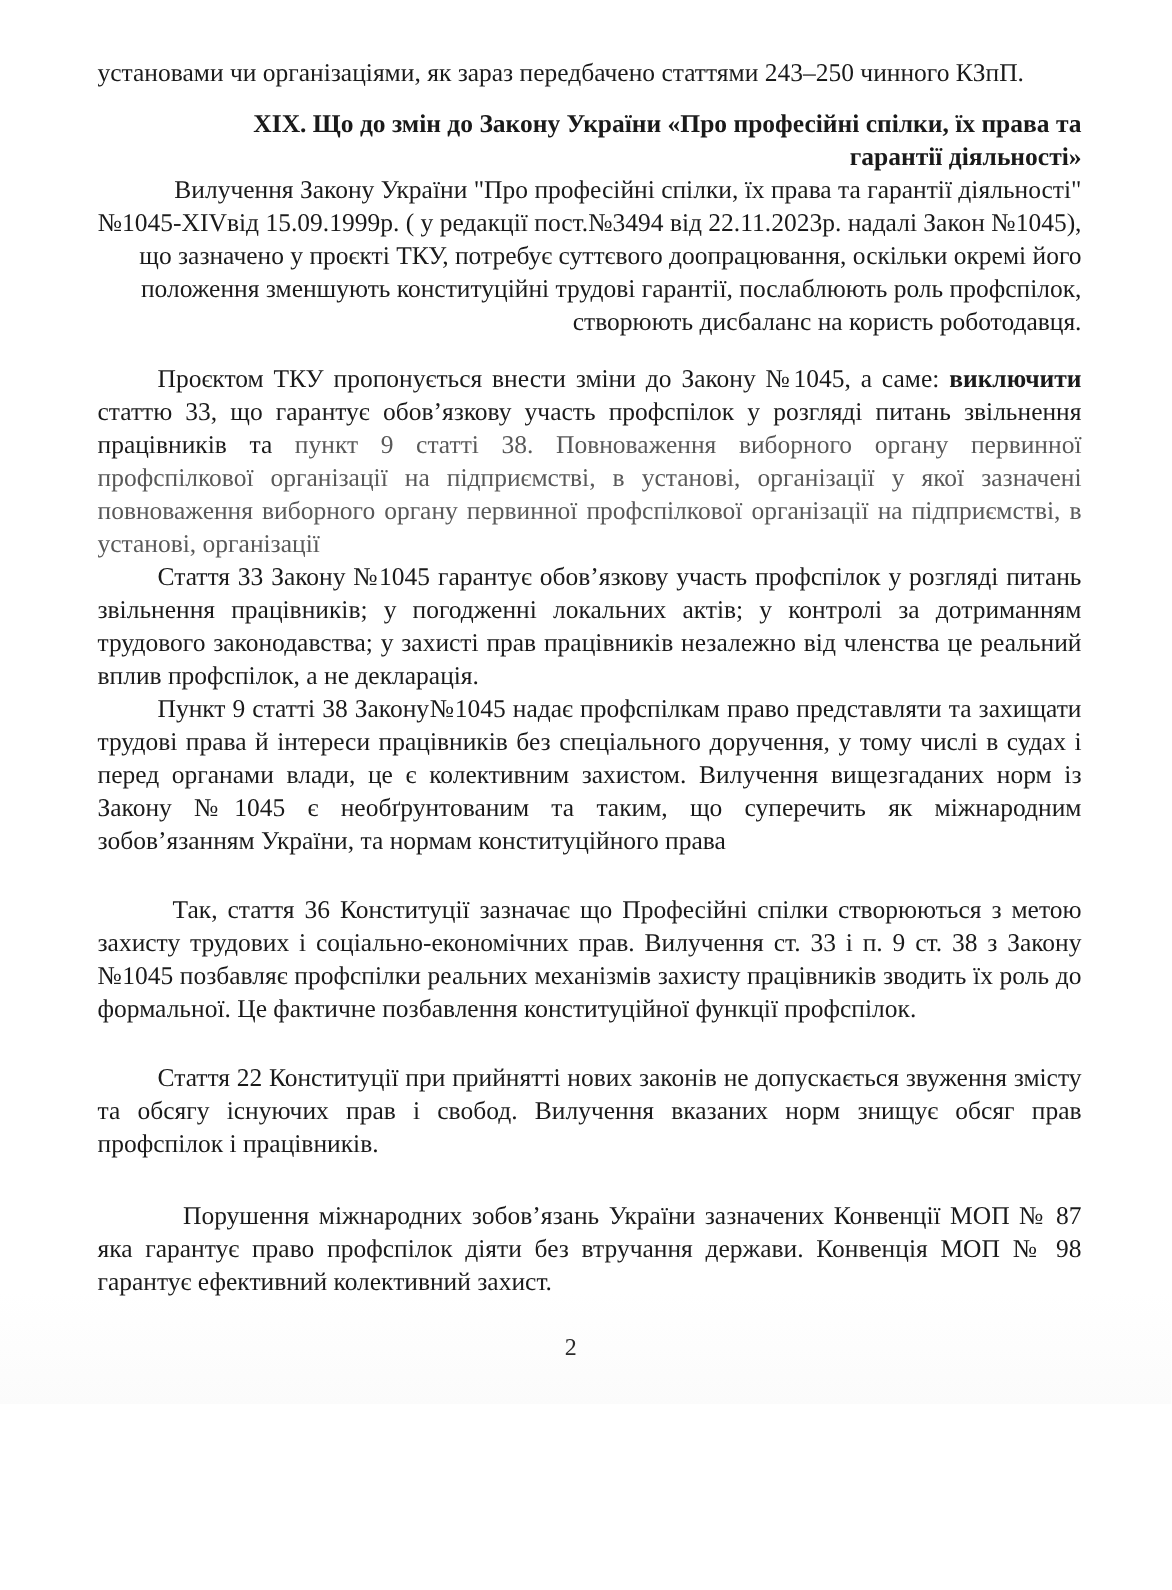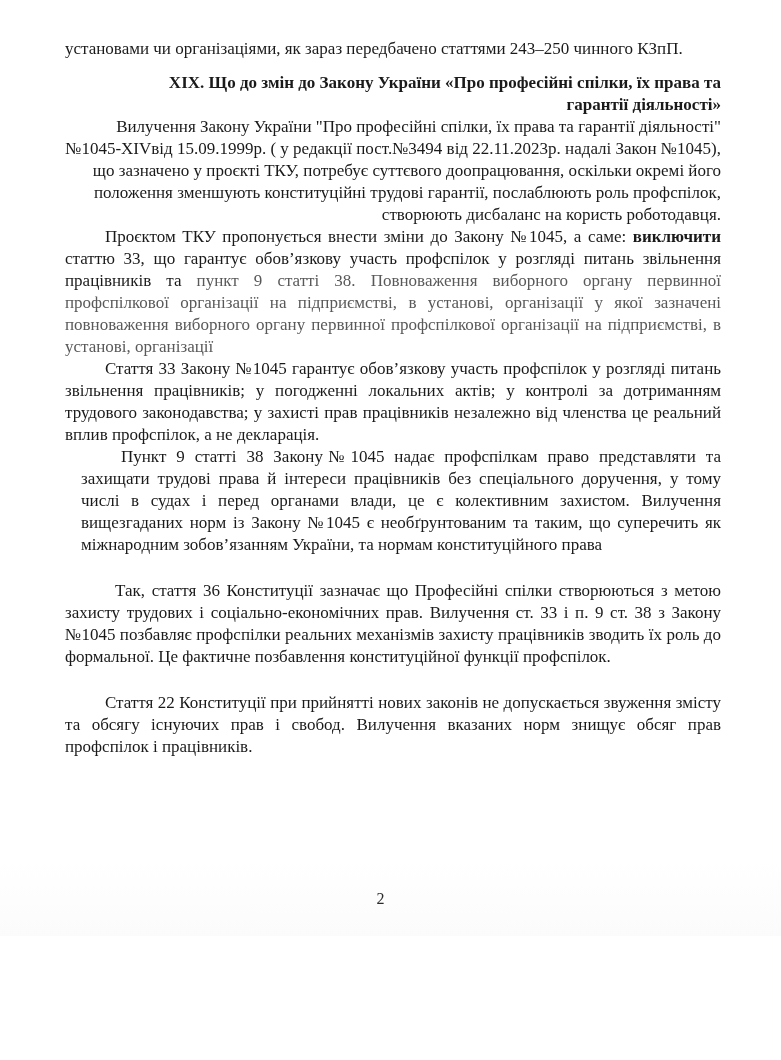--- a/index.html
+++ b/index.html
@@ -22,23 +22,23 @@
   }
   p {
     margin: 0;
   }
   .justify { text-align: justify; }
   .left    { text-align: right; }
 
   .p-intro      { text-indent: 0; }
   .heading      { font-weight: bold; text-indent: 40px; margin-top: 12px; }
   .p-law        { text-indent: 23px; margin-top: 0; }
-  .p-amend      { text-indent: 40px; margin-top: 0; }
+  .p-amend      { text-indent: 40px; margin-top: 16px; }
   .p-art33      { text-indent: 40px; }
-  .p-art38      { text-indent: 40px; margin-top: 0; margin-left: 16px; }
+  .p-art38      { text-indent: 40px; margin-top: 0; }
   .p-const36    { text-indent: 50px; margin-top: 24px; }
   .p-const22    { text-indent: 40px; margin-top: 24px; }
   .p-ilo        { text-indent: 57px; margin-top: 26px; }
   .p-removal    { text-indent: 68px; margin-top: 22px; }
 
   .bold { font-weight: bold; }
   .muted { color: #595959; }
 
   .page-number {
     position: absolute;
@@ -64,17 +64,18 @@
   <p class="justify p-amend"><span>Проєктом ТКУ  пропонується внести зміни до Закону №1045, а саме: </span><span class="bold">виключити</span><span> статтю 33, що гарантує обов’язкову участь профспілок у розгляді питань звільнення працівників та     </span><span class="muted">пункт 9 статті 38. Повноваження виборного органу первинної профспілкової організації на підприємстві, в установі, організації у якої зазначені повноваження виборного органу первинної профспілкової організації на підприємстві, в установі, організації</span></p>
 
   <p class="justify p-art33">Стаття 33 Закону №1045 гарантує обов’язкову участь профспілок у розгляді питань звільнення працівників; у погодженні локальних актів; у контролі за дотриманням трудового законодавства; у захисті прав працівників незалежно від членства  це реальний вплив профспілок, а не декларація.</p>
 
   <p class="justify p-art38">Пункт 9 статті 38 Закону№1045  надає профспілкам право представляти та захищати трудові права й інтереси працівників без спеціального доручення, у тому числі в судах і перед органами влади, це є колективним захистом. Вилучення вищезгаданих норм із Закону №1045  є необґрунтованим та таким, що суперечить як міжнародним зобов’язанням України, та нормам конституційного права</p>
 
   <p class="justify p-const36">Так, стаття 36  Конституції зазначає що Професійні спілки створюються з метою захисту трудових і соціально-економічних прав.  Вилучення ст. 33 і п. 9 ст. 38 з Закону №1045   позбавляє профспілки реальних механізмів захисту працівників зводить їх роль до формальної. Це фактичне позбавлення конституційної функції профспілок.</p>
 
   <p class="justify p-const22">Стаття 22 Конституції при прийнятті нових законів не допускається звуження змісту та обсягу існуючих прав і свобод. Вилучення вказаних норм знищує обсяг прав профспілок і працівників.</p>
 
+  <p class="justify p-ilo">Порушення міжнародних зобов’язань України зазначених  Конвенції МОП № 87 яка гарантує право профспілок діяти без втручання держави.  Конвенція МОП № 98 гарантує ефективний колективний захист.</p>
 
 
   <div class="page-number">2</div>
 
 </div>
 
 </body></html>

